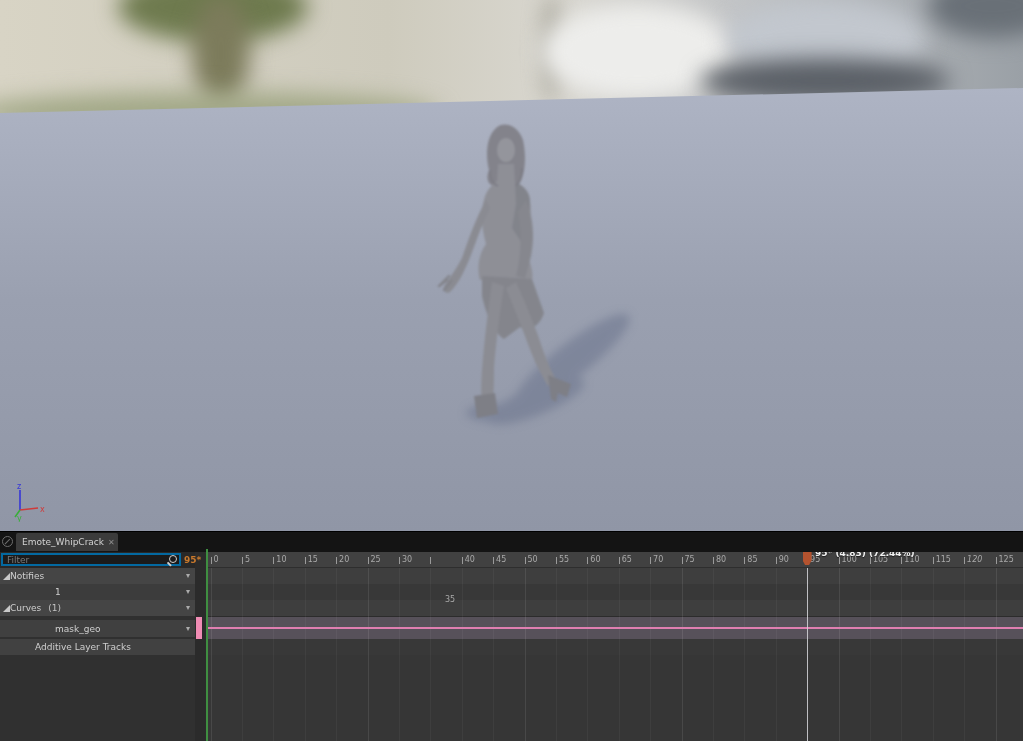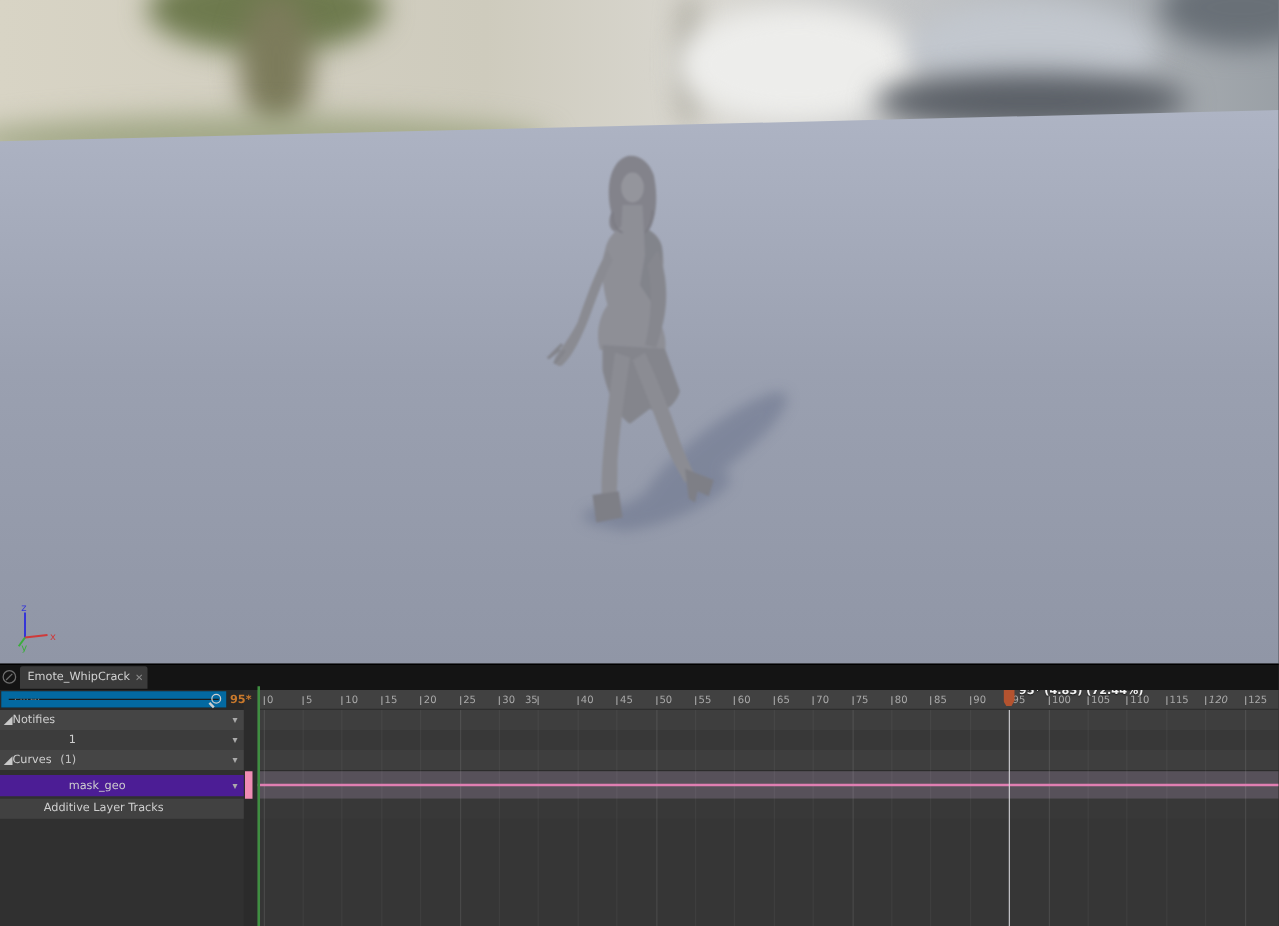--- a/index.html
+++ b/index.html
@@ -34,32 +34,32 @@
        display:flex;align-items:center;padding:0 6px;box-sizing:border-box;}
   .tab-label{color:#d2d2d2;font-size:9px;flex:1;}
   .tab-close{color:#8d8d8d;font-size:8px;margin-left:4px;}
   .panel-icon{left:2px;top:536px;width:11px;height:11px;border:1.5px solid #6e6e6e;border-radius:50%;box-sizing:border-box;}
   .panel-icon::after{content:"";position:absolute;left:1px;top:4px;width:7px;height:1.4px;background:#6e6e6e;transform:rotate(-45deg);}
 
   .left-base{left:0;top:552px;width:195px;height:189px;background:#303030;}
   .gutter{left:195px;top:552px;width:11px;height:189px;background:#2b2b2b;}
   .filter-row{left:0;top:552px;width:195px;height:16px;background:#282828;}
   .filter-input{position:absolute;left:1px;top:1px;width:180px;height:13px;background:#1b1b1b;
-    border:6px solid #0369a1;box-sizing:border-box;color:#c4c4c4;font-size:9px;padding:0 14px 0 4px;
+    border:2px solid #0369a1;box-sizing:border-box;color:#c4c4c4;font-size:9px;padding:0 14px 0 4px;
     font-family:"DejaVu Sans","Liberation Sans",sans-serif;}
   .filter-input::placeholder{color:#7b7b7b;}
   .search-icon{position:absolute;left:169px;top:3px;width:6px;height:6px;border:1.6px solid #cfcfcf;border-radius:50%;box-sizing:content-box;}
   .search-icon::after{content:"";position:absolute;left:-3.5px;top:6.5px;width:4.5px;height:1.6px;background:#cfcfcf;transform:rotate(45deg);}
   .frame-indicator{position:absolute;left:184px;top:3px;color:#c9792c;font-size:9px;font-weight:bold;}
 
   .lrow{left:0;width:195px;height:16px;display:flex;align-items:center;box-sizing:border-box;color:#cfcfcf;font-size:9px;}
   .row-notifies{top:568px;background:#454545;}
   .row-one{top:584px;background:#3c3c3c;}
   .row-curves{top:600px;background:#454545;}
-  .row-maskgeo{top:620px;height:17px;background:#4c1d95;}
+  .row-maskgeo{top:620px;height:17px;background:#404040;}
   .row-additive{top:639px;background:#414141;}
   .expander{width:0;height:0;border-left:7px solid transparent;border-bottom:7px solid #c9c9c9;margin:0 0 0 3px;}
   .ind-header{}
   .ind-child{margin-left:55px;}
   .ind-additive{margin-left:35px;}
   .count{margin-left:7px;color:#c3c3c3;}
   .caret{margin-left:auto;margin-right:5px;color:#ababab;font-size:8px;line-height:8px;}
   .track-color-bar{left:196px;top:617px;width:6px;height:22px;background:#f08cb4;}
 
   
@@ -232,21 +232,21 @@
         <div class="tick-label" style="left: 70.3px;">10</div>
         <div class="tick-mark" style="left: 98.7px;"></div>
         <div class="tick-label" style="left: 101.7px;">15</div>
         <div class="tick-mark" style="left: 130.1px;"></div>
         <div class="tick-label" style="left: 133.1px;">20</div>
         <div class="tick-mark" style="left: 161.5px;"></div>
         <div class="tick-label" style="left: 164.5px;">25</div>
         <div class="tick-mark" style="left: 192.9px;"></div>
         <div class="tick-label" style="left: 195.9px;">30</div>
         <div class="tick-mark" style="left: 224.3px;"></div>
-        <div class="tick-label" style="left: 214px;">35</div>
+        <div class="tick-label" style="left: 239px; margin-top: 40px;">35</div>
         <div class="tick-mark" style="left: 255.7px;"></div>
         <div class="tick-label" style="left: 258.7px;">40</div>
         <div class="tick-mark" style="left: 287.1px;"></div>
         <div class="tick-label" style="left: 290.1px;">45</div>
         <div class="tick-mark" style="left: 318.5px;"></div>
         <div class="tick-label" style="left: 321.5px;">50</div>
         <div class="tick-mark" style="left: 349.9px;"></div>
         <div class="tick-label" style="left: 352.9px;">55</div>
         <div class="tick-mark" style="left: 381.3px;"></div>
         <div class="tick-label" style="left: 384.3px;">60</div>

